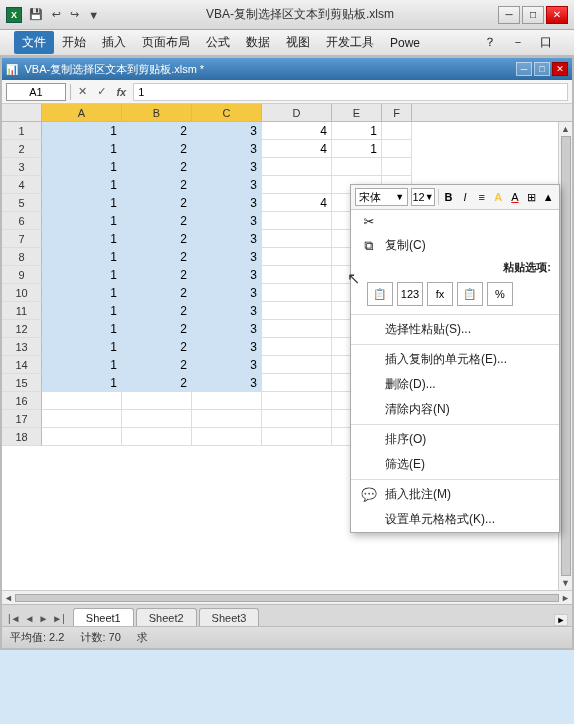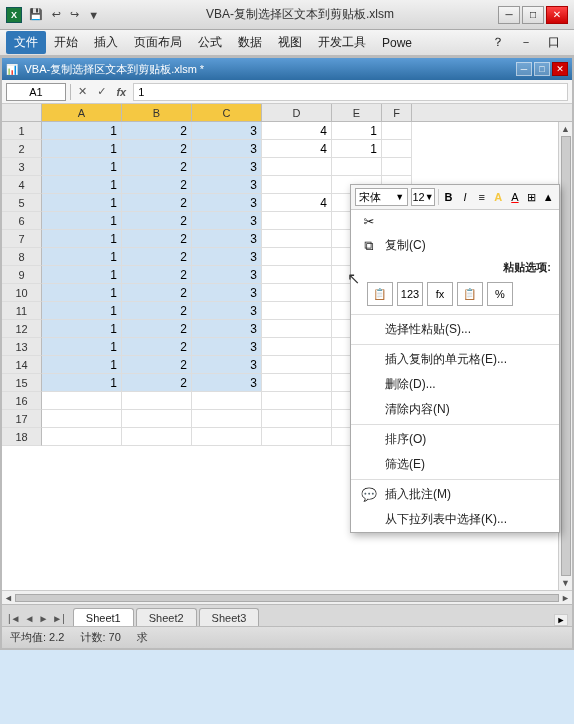--- a/index.html
+++ b/index.html
@@ -23,21 +23,21 @@
     .title-bar-btns { display: flex; gap: 2px; }
     .title-btn { width: 22px; height: 18px; border: 1px solid #999; background: linear-gradient(to bottom, #f5f5f5, #ddd); display: flex; align-items: center; justify-content: center; font-size: 10px; cursor: pointer; }
     .title-btn.close { background: linear-gradient(to bottom, #f44, #c00); color: white; border-color: #a00; }
 
     
     .menu-bar {
       height: 26px;
       background: linear-gradient(to bottom, #f5f5f5, #e0e0e0);
       display: flex;
       align-items: center;
-      padding: 0 6px;
+      padding: 0 14px;
       border-bottom: 1px solid #bbb;
     }
     .menu-item {
       padding: 3px 8px;
       font-size: 12px;
       color: #222;
       cursor: pointer;
       border-radius: 2px;
       white-space: nowrap;
     }
@@ -558,21 +558,21 @@
       <div class="menu-sep"></div>
 
       <div class="menu-row">
         <div class="icon-area">💬</div>
         <div class="label">插入批注(M)</div>
       </div>
 
 
       <div class="menu-row">
         <div class="icon-area"></div>
-        <div class="label">从下拉列表中选择(K)...</div>
+        <div class="label">设置单元格格式(K)...</div>
       </div>
     </div>
 
     <div class="cursor-indicator">↖</div>
   </div>
 
   <div class="sheet-tabs">
     <div class="sheet-nav">
       <span>|◄</span>
       <span>◄</span>

